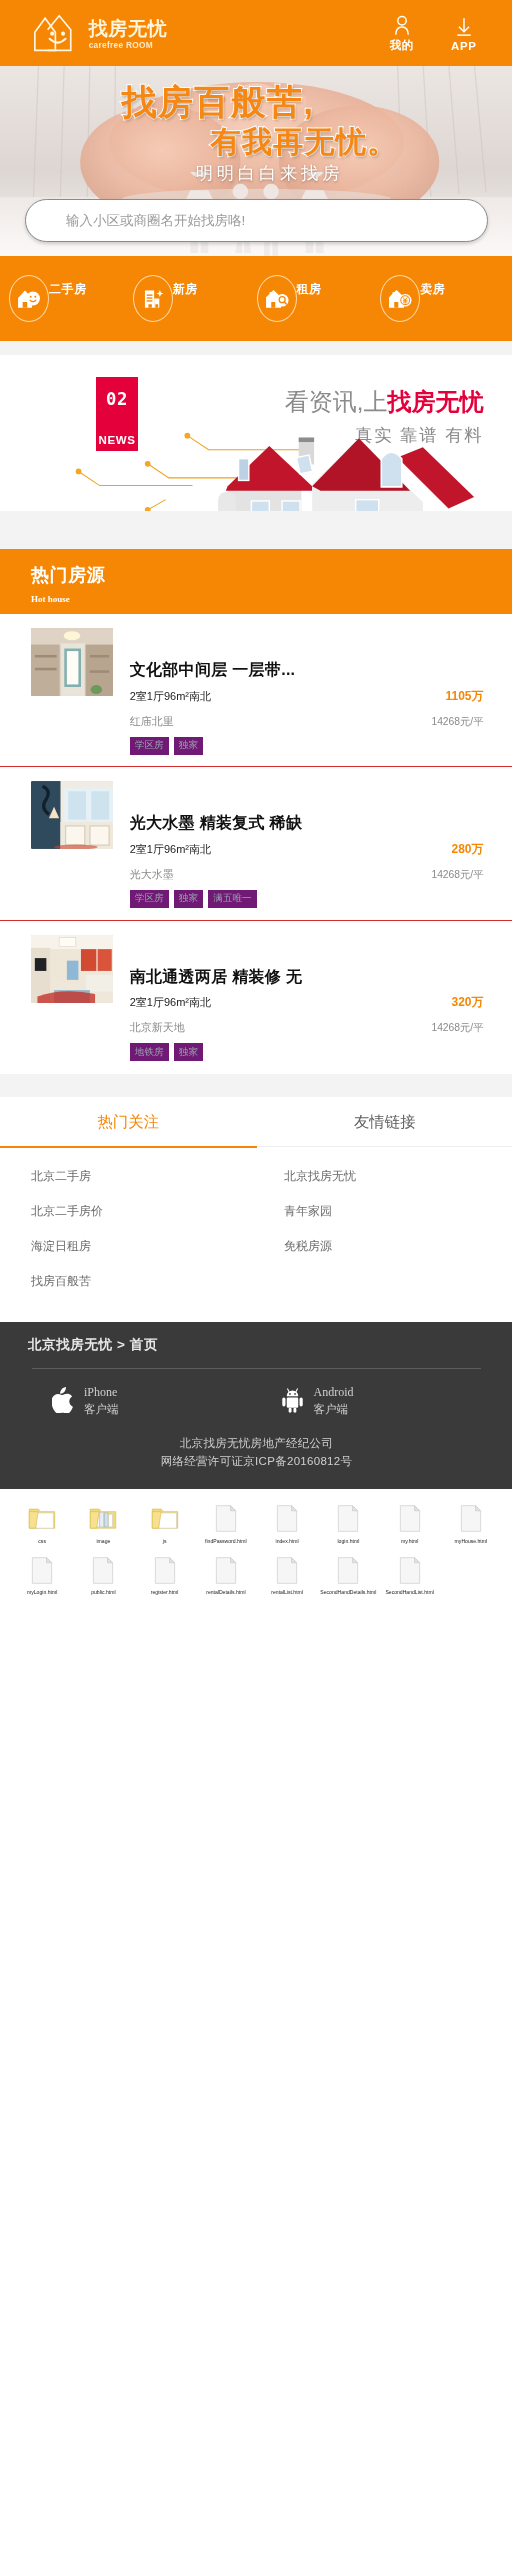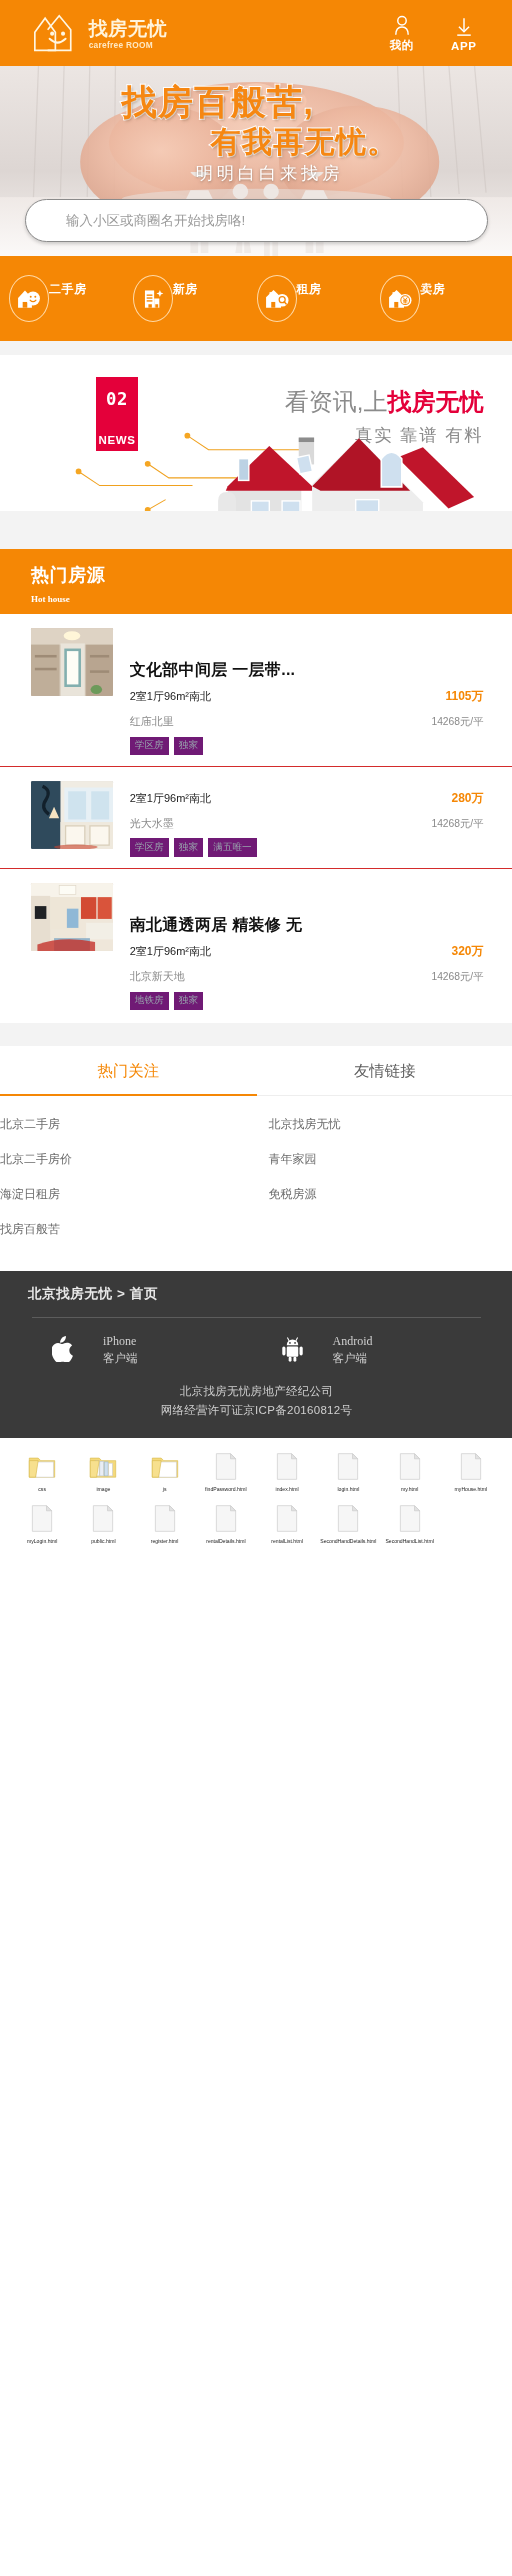--- a/index.html
+++ b/index.html
@@ -193,34 +193,34 @@
     flex: 1; text-align: center; font-size: 15.4px;
     padding: 15.4px 0 13px; color: #5e5e5e; cursor: pointer;
     position: relative;
   }
   .fl-tab.active { color: #F58705; }
   .fl-tab.active::after {
     content: ""; position: absolute; left: 0; right: 0; bottom: -1.3px;
     height: 1.9px; background: #F58705;
   }
   .fl-cols { display: flex; padding: 11.5px 0 15.4px; }
-  .fl-col { flex: 1; }
+  .fl-col { flex: 1; padding-left: 31px; }
   .fl-col.right { padding-left: 24px; }
   .fl-link {
     font-size: 12px; color: #6b6b6b; padding: 9px 0;
     cursor: pointer; display: block;
   }
 
   
   .dark-gap { height: 7.7px; background: #fff; }
   .dark-footer { background: #3a3a3a; padding: 14px 28px 15.4px; }
   .crumb { color: #e8e8e8; font-size: 13.5px; font-weight: bold; letter-spacing: 0.6px; }
   .crumb-rule { border-top: 0.6px solid #5c5c5c; margin: 14px 3.8px 0; }
   .app-row { display: flex; padding: 15.4px 0 2.6px; }
-  .app-cell { flex: 1; display: flex; align-items: center; gap: 29px; padding-left: 24px; }
+  .app-cell { flex: 1; display: flex; align-items: center; gap: 10px; padding-left: 24px; }
   .app-txt { color: #cfcfcf; line-height: 1.35; }
   .app-txt .en {
     font-size: 12px; font-family: "Liberation Serif", serif; display: block;
   }
   .app-txt .cn { font-size: 11.5px; display: block; margin-top: 1.9px; }
   .legal { text-align: center; padding: 13px 0 2.6px; }
   .legal div { color: #cfcfcf; font-size: 11.5px; line-height: 1.65; letter-spacing: 0.3px; }
 
   
   .files {
@@ -512,20 +512,21 @@
           <rect x="58" y="16" width="28" height="44" fill="#cfe3ee"></rect>
           <rect x="94" y="16" width="28" height="44" fill="#cfe3ee"></rect>
           <rect x="46" y="64" width="82" height="42" fill="#efe9dd"></rect>
           <rect x="54" y="70" width="30" height="30" fill="#fbf7ee" stroke="#d9cfbb" stroke-width="2"></rect>
           <rect x="92" y="70" width="30" height="30" fill="#fbf7ee" stroke="#d9cfbb" stroke-width="2"></rect>
           <path d="M28 58 l16 0 l-8 -18 Z" fill="#f6e3c2"></path>
           <ellipse cx="70" cy="103" rx="34" ry="4" fill="#c9442f" opacity=".6"></ellipse>
         </svg>
       </div>
       <div class="listing-body">
+        <div class="listing-title">光大水墨 精装复式 稀缺</div>
         <div class="listing-row">
           <span class="listing-spec">2室1厅96m²南北</span>
           <span class="listing-price">280万</span>
         </div>
         <div class="listing-row2">
           <span class="listing-area">光大水墨</span>
           <span class="listing-unit">14268元/平</span>
         </div>
         <div class="listing-tags">
           <span class="tag">学区房</span>

